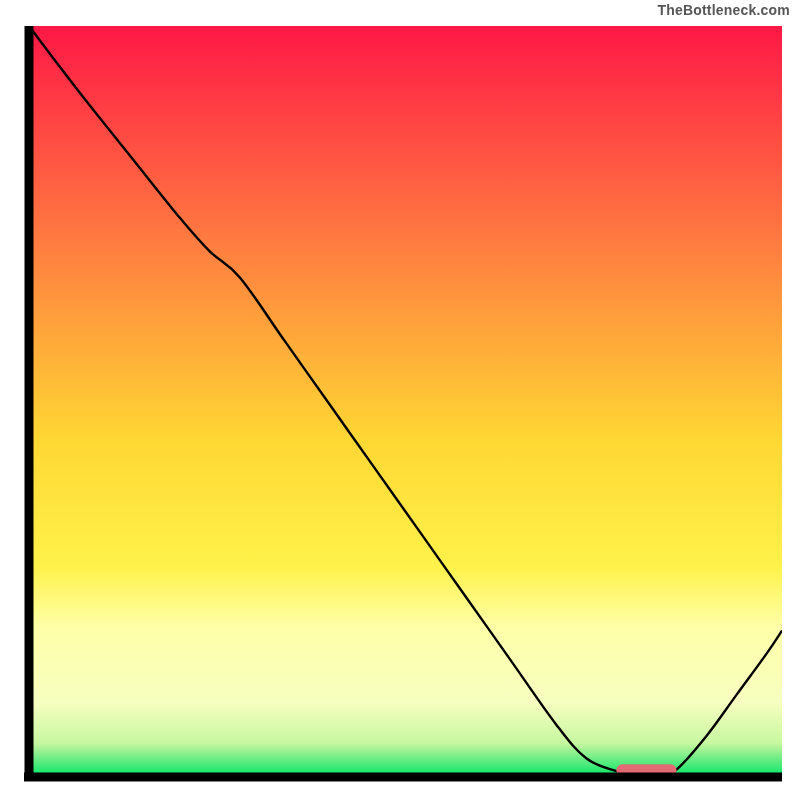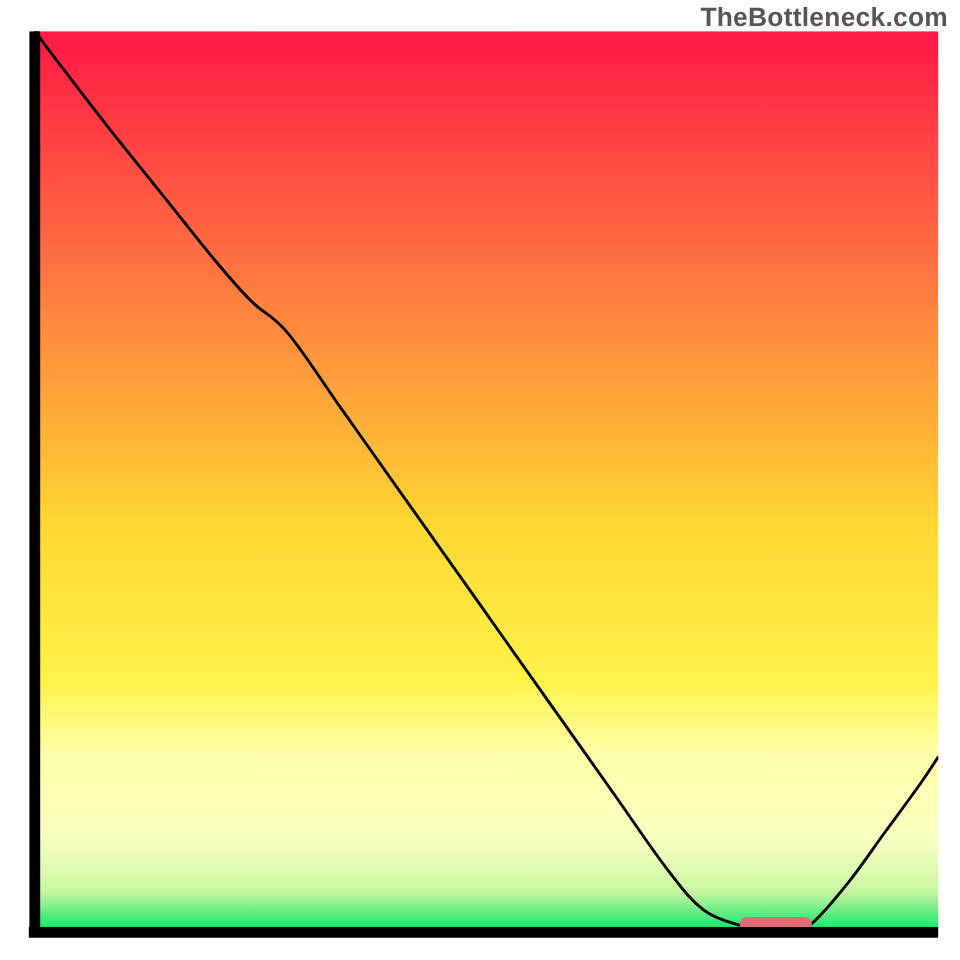--- a/index.html
+++ b/index.html
@@ -14,21 +14,21 @@
   .frame {
     position: relative;
     width: 800px;
     height: 800px;
     background: #ffffff;
   }
   .attribution {
     position: absolute;
     top: 2px;
     right: 10px;
-    font-size: 22px;
+    font-size: 14px;
     font-weight: 600;
     color: #565656;
     letter-spacing: 0.2px;
   }
   .plot {
     position: absolute;
     left: 21px;
     top: 26px;
     width: 761px;
     height: 759px;

